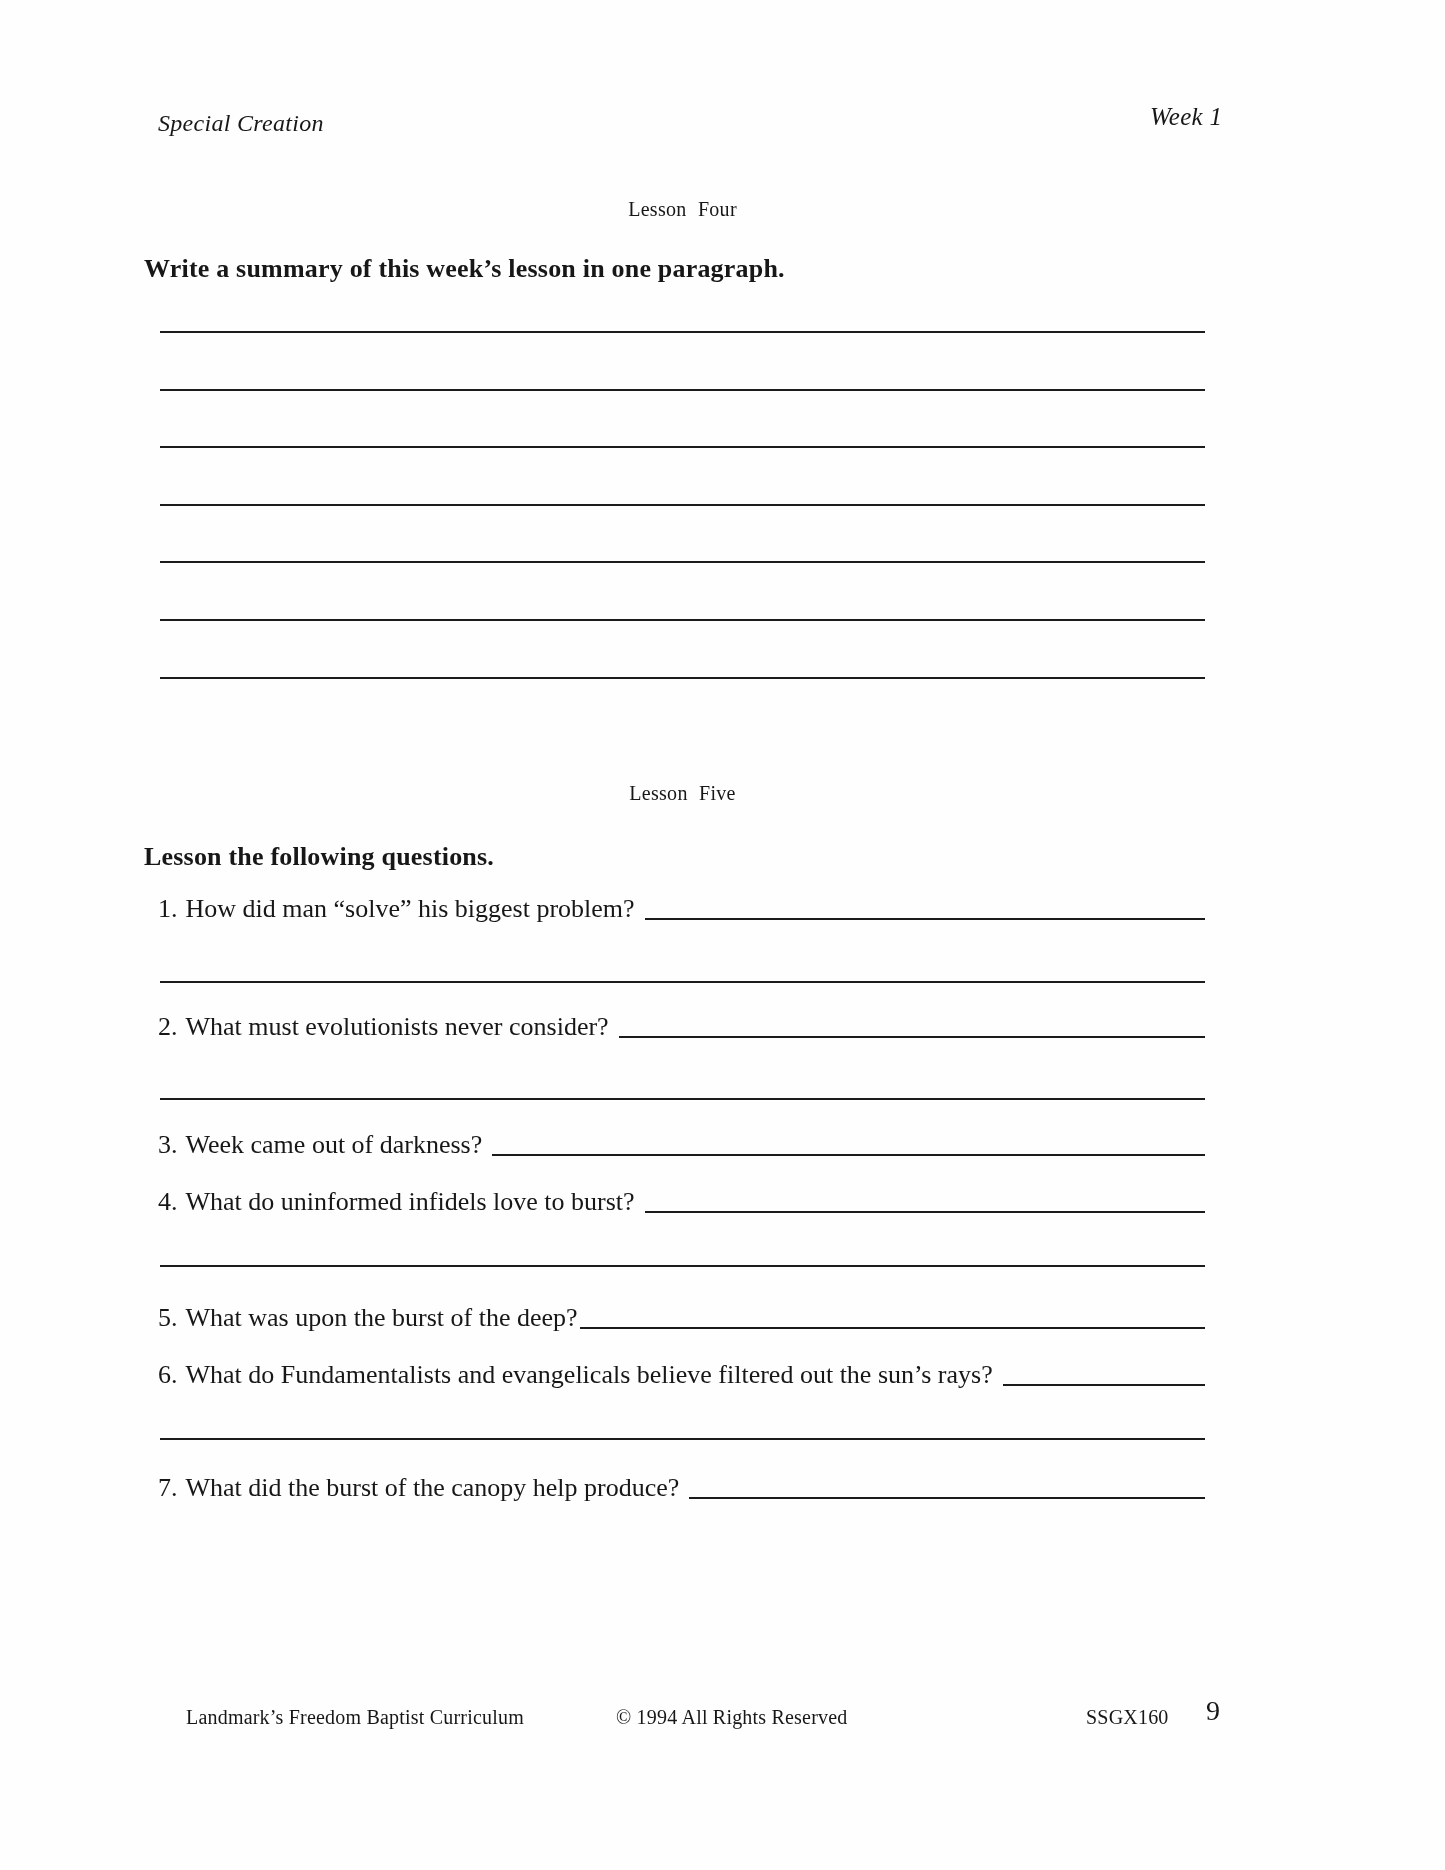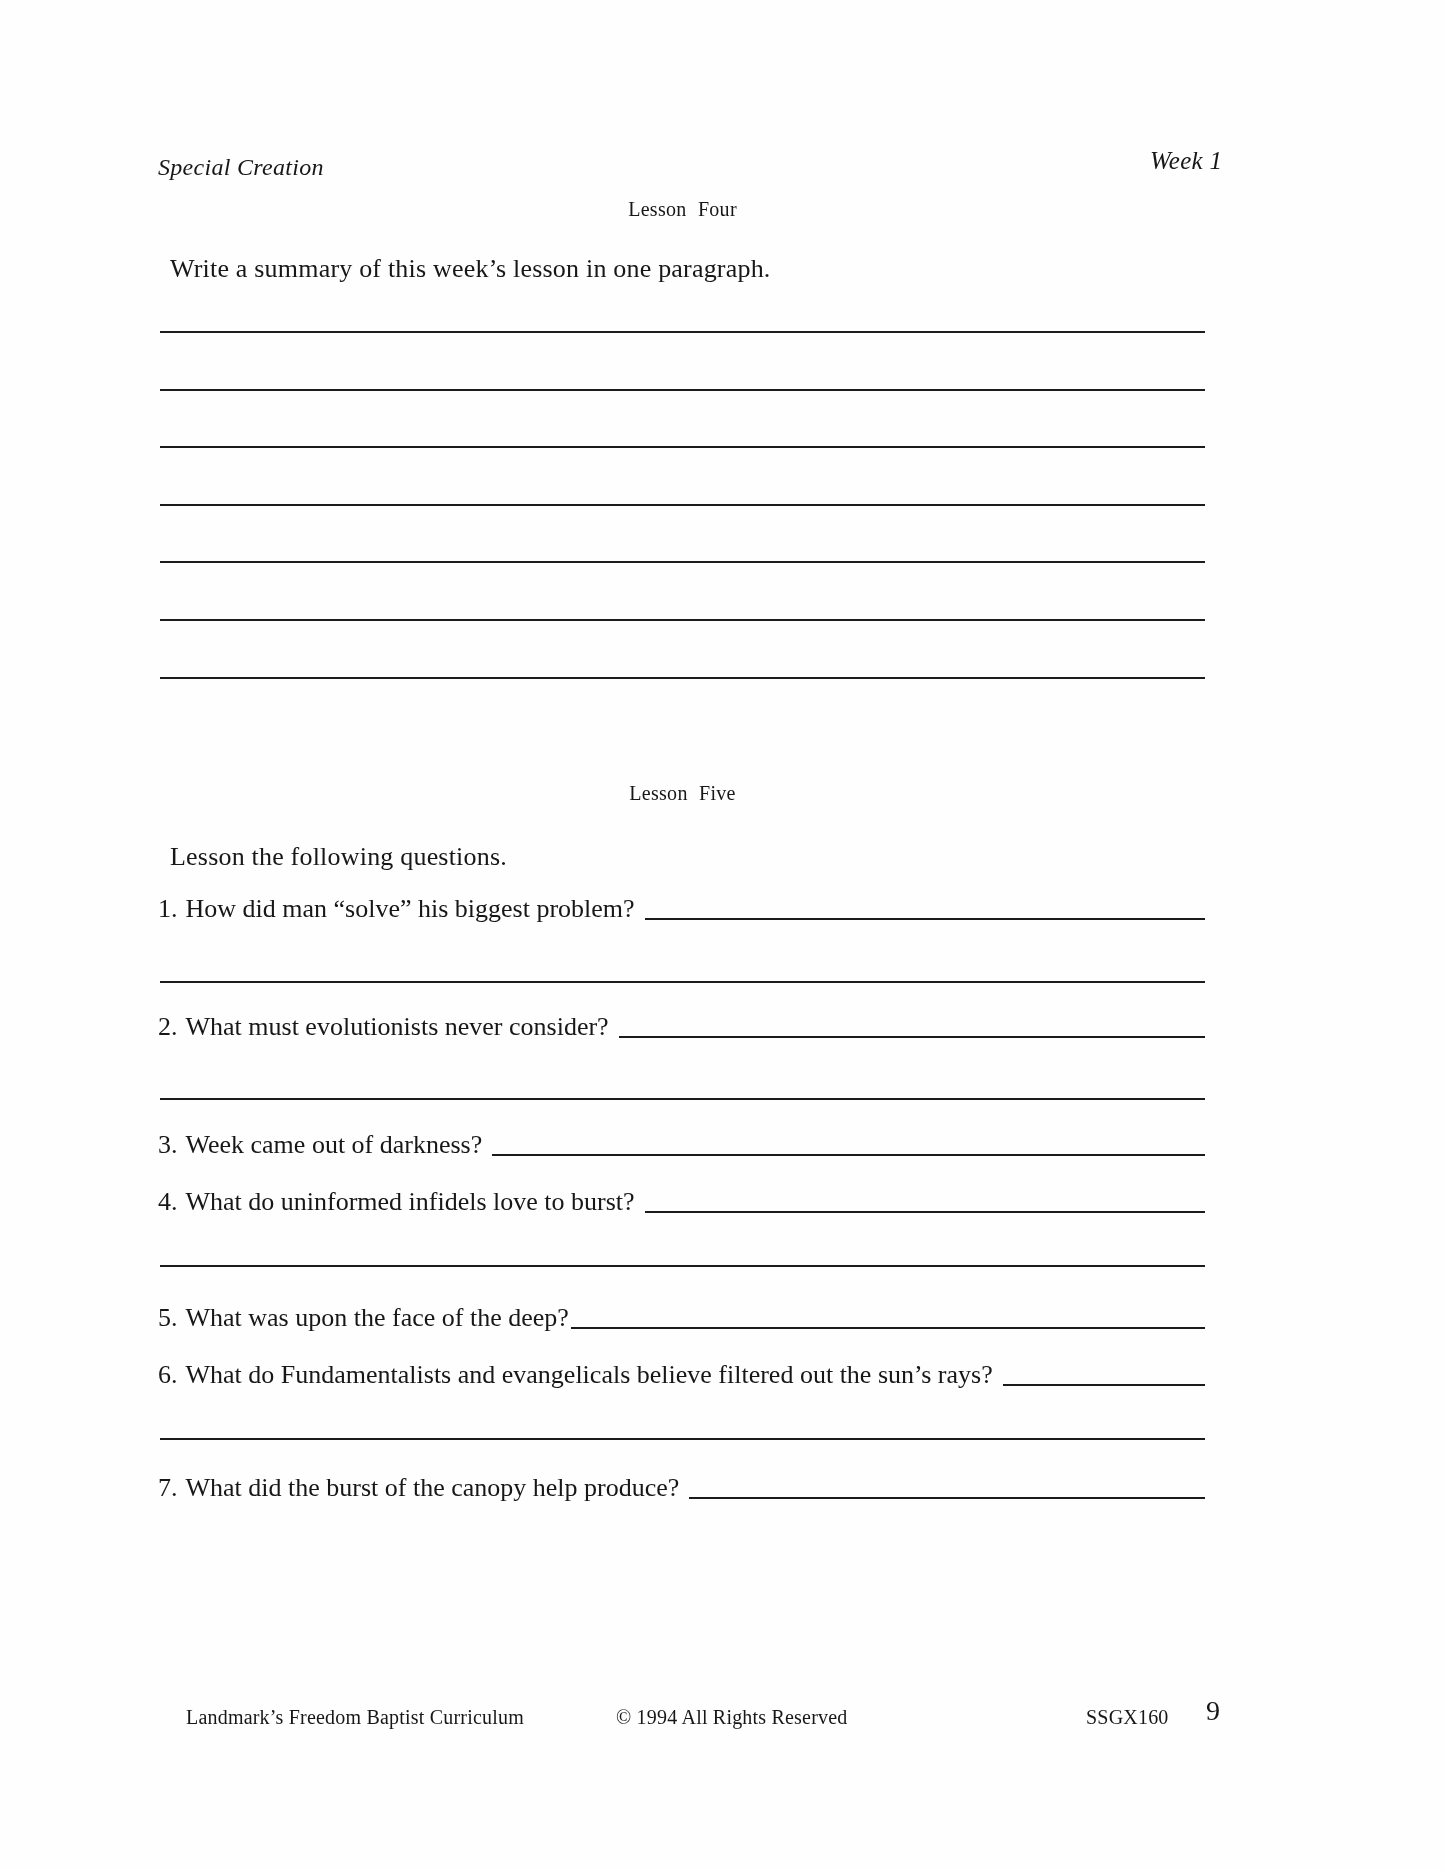--- a/index.html
+++ b/index.html
@@ -15,34 +15,33 @@
     color: #171717;
     font-family: "Liberation Serif", "DejaVu Serif", serif;
     overflow: hidden;
   }
   .abs { position: absolute; }
 
   .header-italic {
     font-style: italic;
     font-size: 24px;
     letter-spacing: 0.3px;
-    margin-top: 44px;
   }
   .lesson-title {
     left: 160px;
     width: 1045px;
     text-align: center;
     font-weight: 400;
     font-size: 20px;
     word-spacing: 6px;
     letter-spacing: 0.3px;
   }
   .instruction {
-    left: 170px;
-    font-weight: 400;
+    left: 144px;
+    font-weight: 700;
     font-size: 26px;
     letter-spacing: 0.2px;
   }
   .rule {
     left: 160px;
     width: 1045px;
     height: 0;
     border-top: 2px solid #1c1c1c;
   }
   .q-row {
@@ -116,21 +115,21 @@
 
   <div class="abs q-row" style="top:1183px;">
     <span class="q-num">4.</span>
     <span class="q-text">What do uninformed infidels love to burst?</span>
     <span class="q-blank"></span>
   </div>
   <div class="abs rule" style="top:1265px;"></div>
 
   <div class="abs q-row" style="top:1299px;">
     <span class="q-num">5.</span>
-    <span class="q-text">What was upon the face of the deep?</span>
+    <span class="q-text">What was upon the burst of the deep?</span>
     <span class="q-blank" style="margin-left:2px;"></span>
   </div>
 
   <div class="abs q-row" style="top:1356px;">
     <span class="q-num">6.</span>
     <span class="q-text">What do Fundamentalists and evangelicals believe filtered out the sun’s rays?</span>
     <span class="q-blank"></span>
   </div>
   <div class="abs rule" style="top:1438px;"></div>
 

